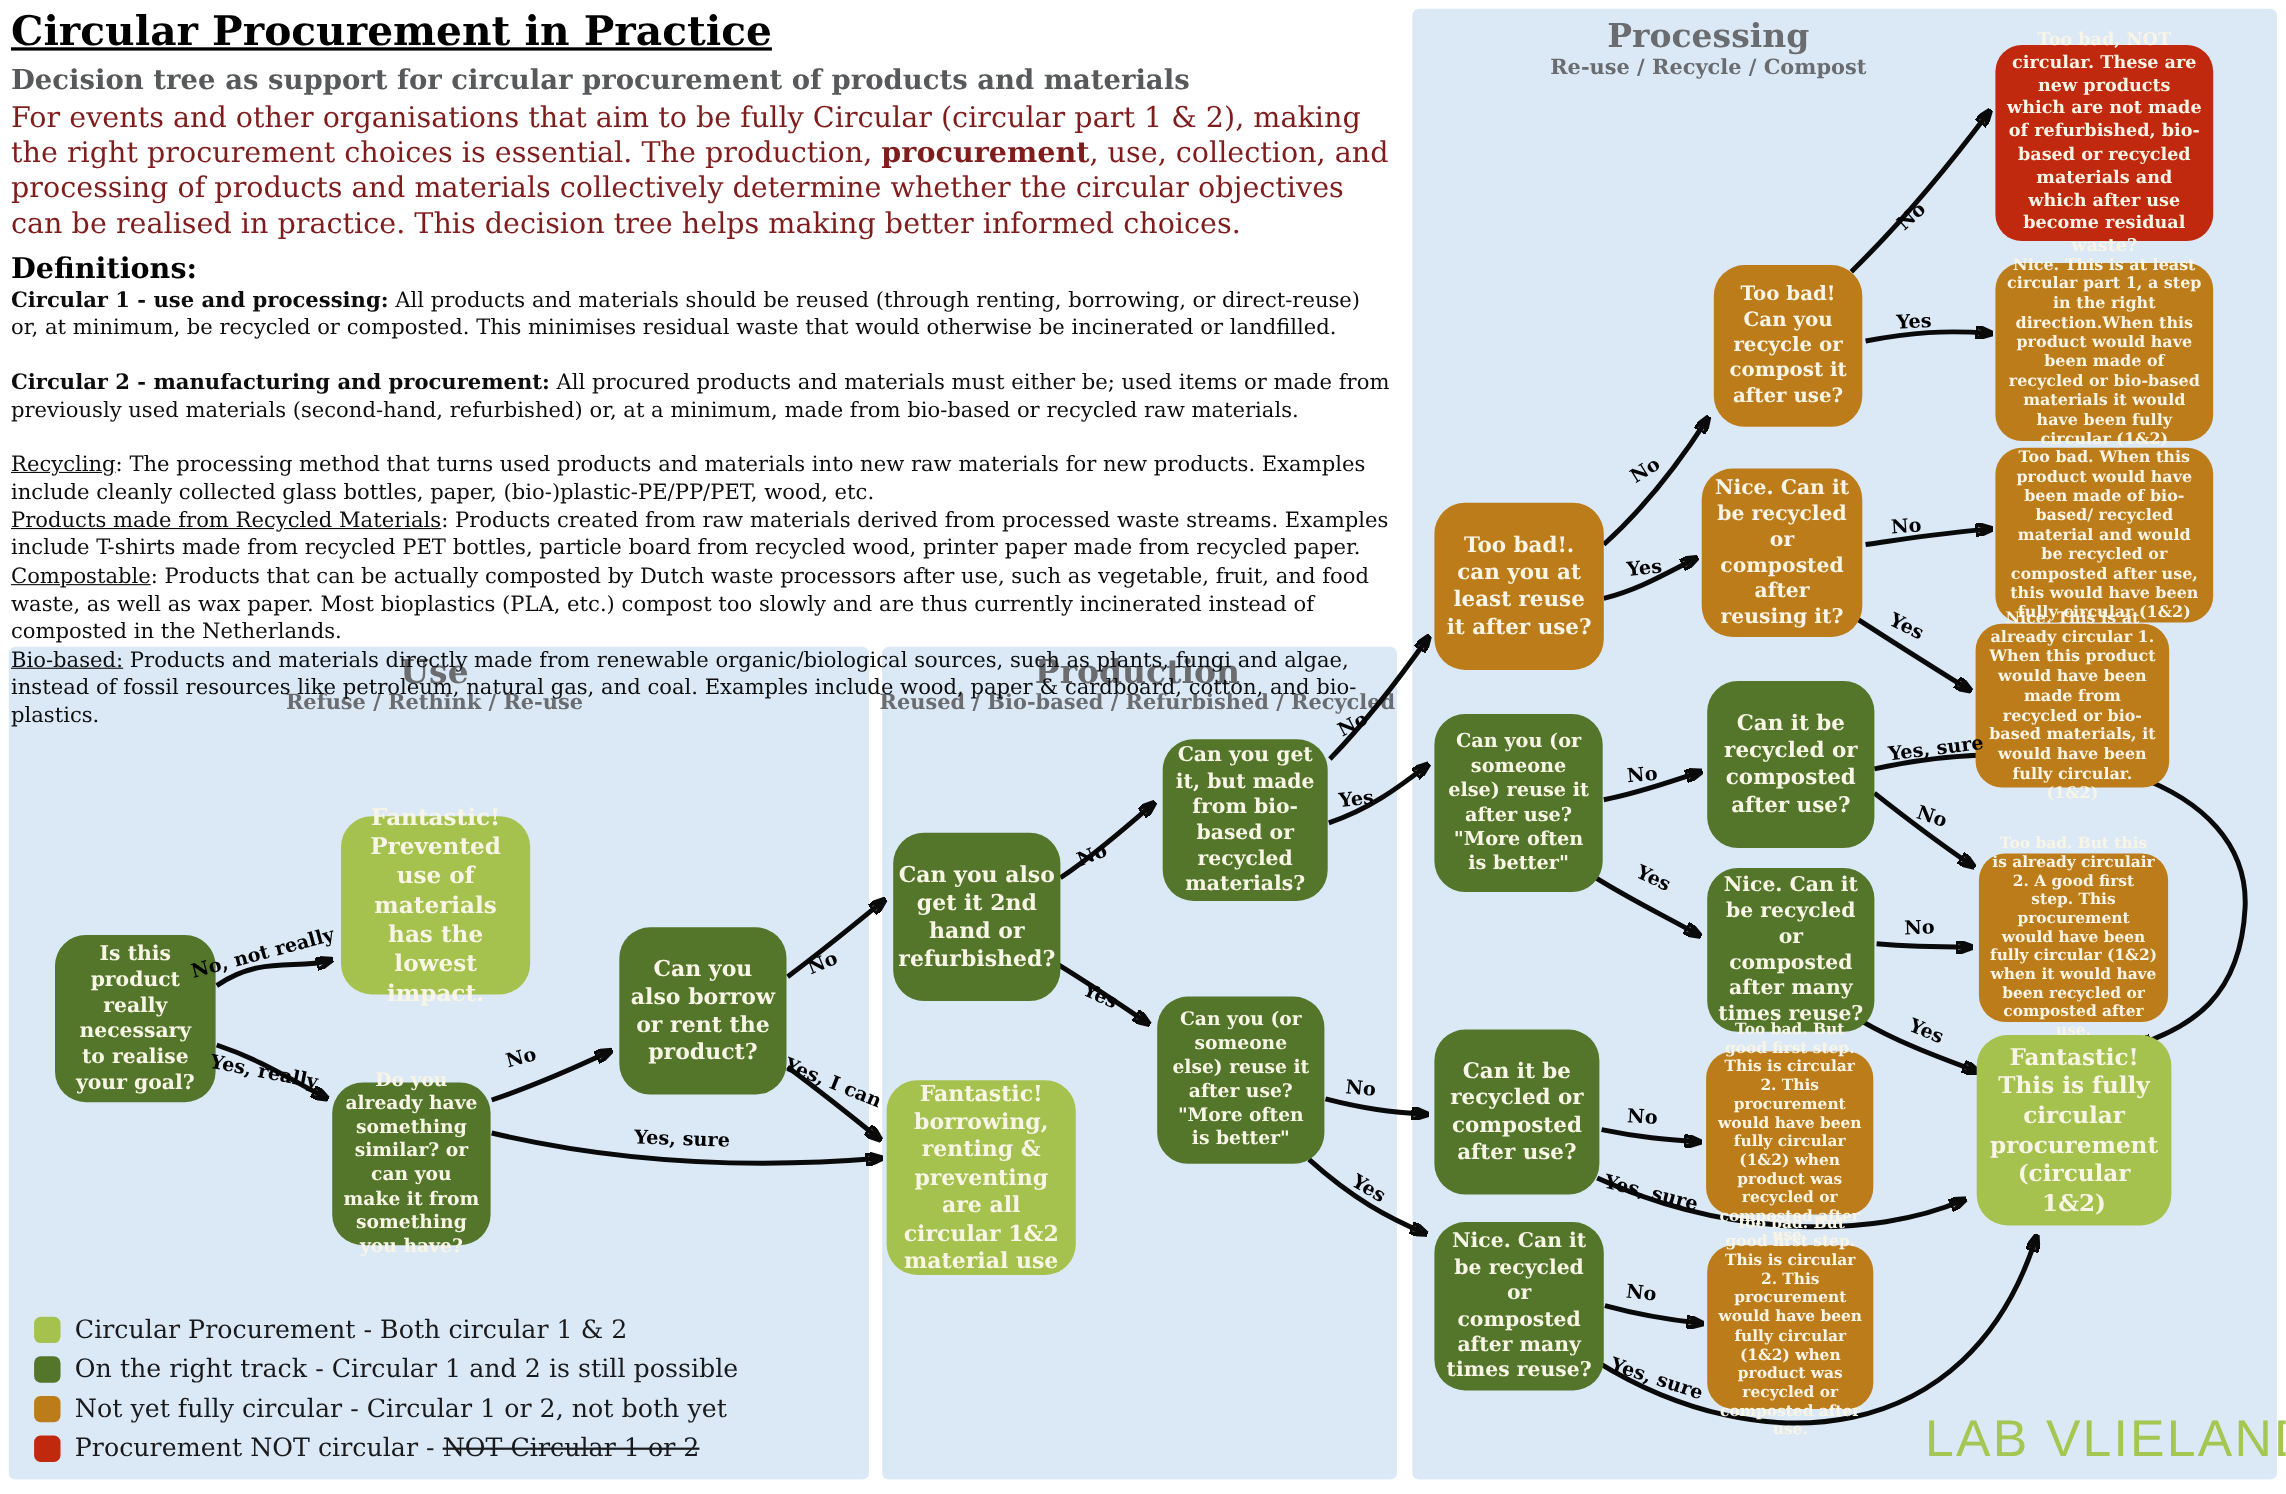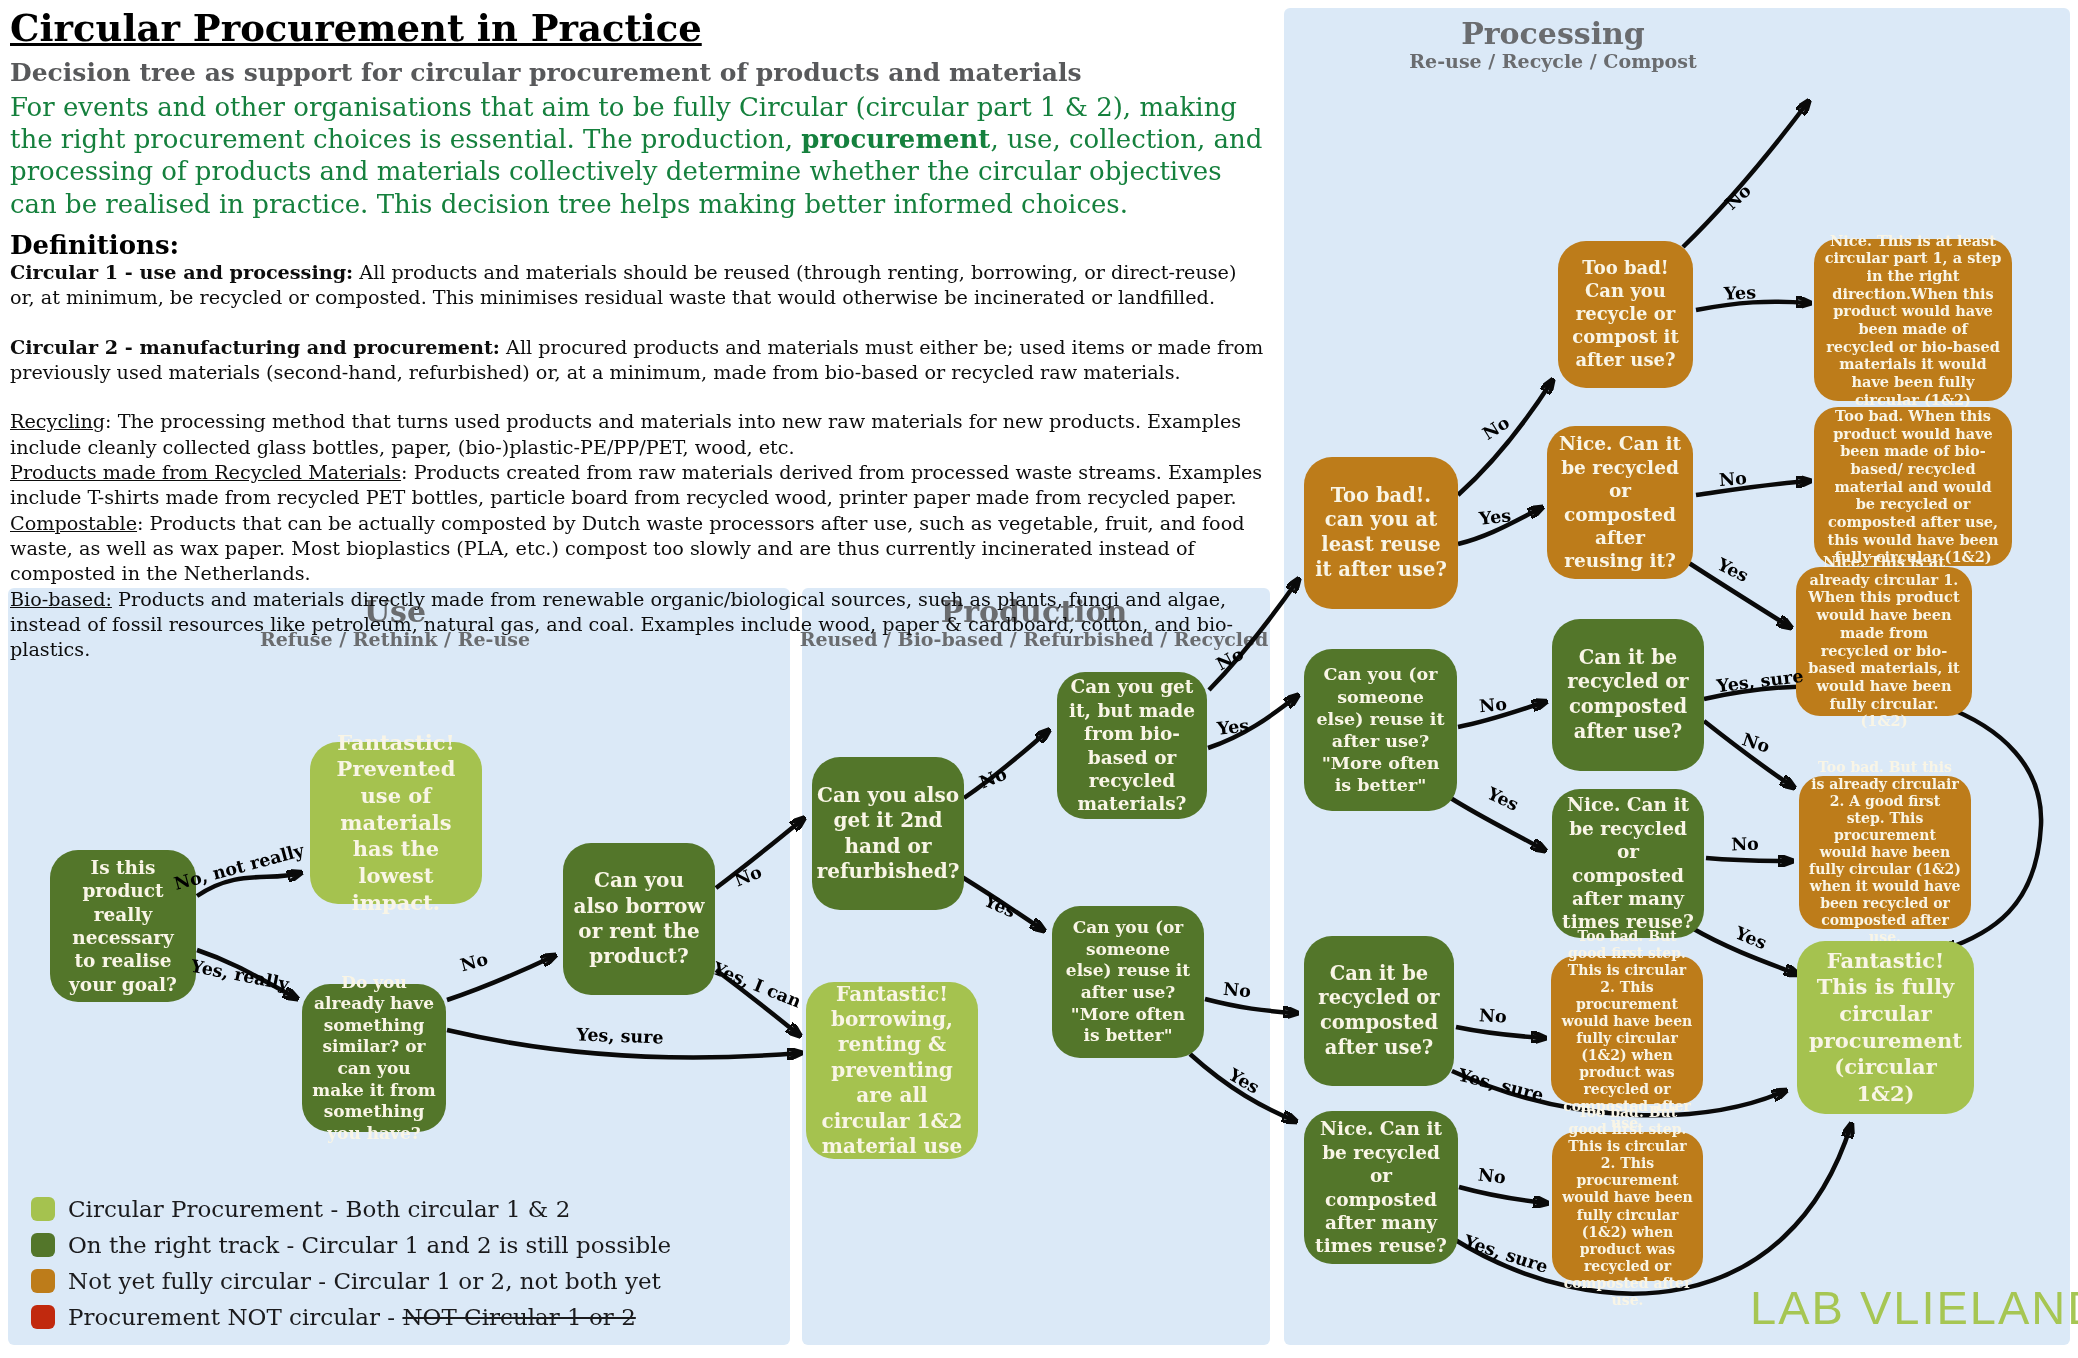--- a/index.html
+++ b/index.html
@@ -15,21 +15,21 @@
         text-align:center;color:#f9f5e6;font-weight:bold;box-sizing:border-box;padding:8px 10px;line-height:1.27;}
   .c-dark{background:#53762a;}
   .c-light{background:#a5c24f;}
   .c-orange{background:#bd7c1a;}
   .c-red{background:#c1290e;}
   .small{line-height:1.22;border-radius:24px;}
   .elabel{position:absolute;z-index:4;color:#000;font-weight:600;font-size:17.5px;white-space:nowrap;}
   .hdr{position:absolute;z-index:2;color:#0d0d0d;}
   .hdr h1{margin:0;font-size:37px;font-weight:bold;color:#000;text-decoration:underline;}
   .hdr .sub{font-size:25px;font-weight:bold;color:#58595b;margin-top:8px;}
-  .hdr .intro{font-size:26px;line-height:1.24;color:#15803d;margin-top:4px;width:1256px;}
+  .hdr .intro{font-size:26px;line-height:1.24;color:#7f1d1d;margin-top:4px;width:1256px;}
   .hdr .deftitle{font-size:26px;font-weight:bold;color:#000;margin-top:10px;}
   .defs{font-size:19.2px;line-height:1.32;color:#0d0d0d;width:1256px;}
   .def{margin:0;}
   .def.gap{margin-bottom:24px;}
   .def .b{font-weight:bold;}
   .def .u{text-decoration:underline;}
   .legend{position:absolute;z-index:3;}
   .lrow{position:absolute;display:flex;align-items:center;margin-left:11px;}
   .lswatch{width:24px;height:24px;border-radius:6px;margin-right:13px;flex:none;}
   .ltext{font-size:23px;color:#1a1a1c;white-space:nowrap;}
@@ -133,20 +133,23 @@
     </div>
   <div class="node c-orange" style="left:1304px;top:457px;width:154px;height:152px;font-size:19.5px;">
       <span>Too bad!. can you at least reuse it after use?</span>
     </div>
   <div class="node c-orange" style="left:1558px;top:241px;width:135px;height:147px;font-size:18px;">
       <span>Too bad! Can you recycle or compost it after use?</span>
     </div>
   <div class="node c-orange" style="left:1547px;top:426px;width:146px;height:153px;font-size:18.5px;">
       <span>Nice. Can it be recycled or composted after reusing it?</span>
     </div>
+  <div class="node c-red small" style="left:1814px;top:41px;width:198px;height:178px;font-size:16px;line-height:1.3;">
+      <span><b>Too bad, NOT circular.</b><span> These are new products which are not made of refurbished, bio-based or recycled materials and which after use become residual waste?</span></span>
+    </div>
   <div class="node c-orange small" style="left:1814px;top:239px;width:198px;height:162px;font-size:14.5px;">
       <span>Nice. This is at least circular part 1, a step in the right direction.When this product would have been made of recycled or bio-based materials it would have been fully circular (1&amp;2)</span>
     </div>
   <div class="node c-orange small" style="left:1814px;top:407px;width:198px;height:159px;font-size:14.5px;">
       <span>Too bad. When this product would have been made of bio-based/ recycled material and would be recycled or composted after use, this would have been fully circular (1&amp;2)</span>
     </div>
   <div class="node c-orange small" style="left:1796px;top:567px;width:176px;height:149px;font-size:14.5px;">
       <span>Nice. This is at already circular 1. When this product would have been made from recycled or bio-based materials, it would have been fully circular. (1&amp;2)</span>
     </div>
   <div class="node c-dark" style="left:1552px;top:619px;width:152px;height:152px;font-size:19.5px;">

